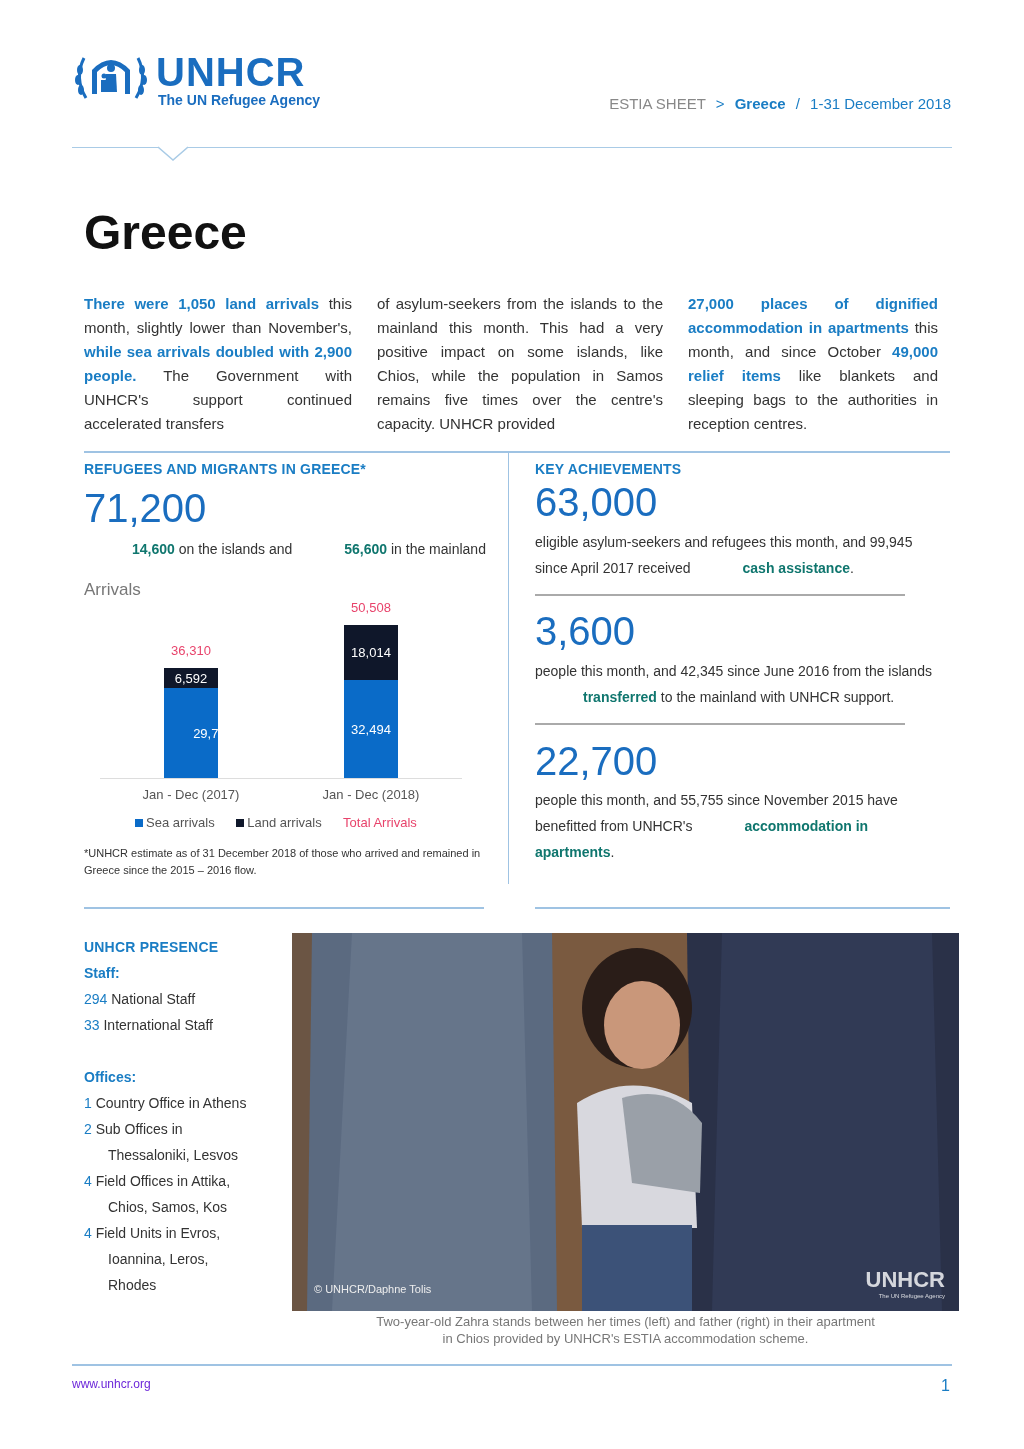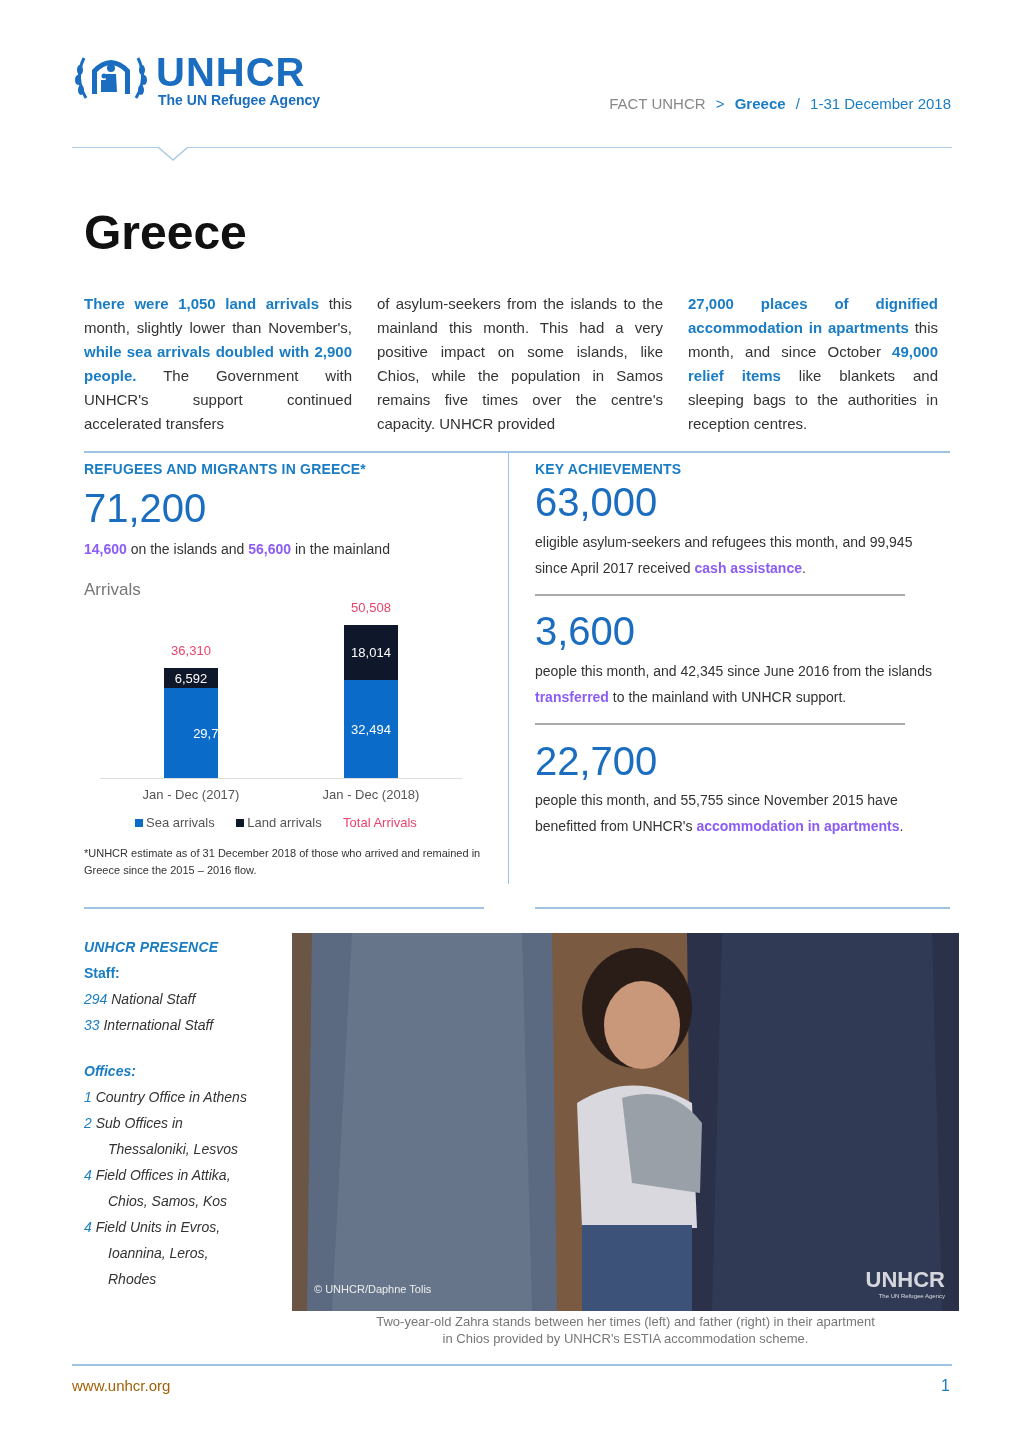--- a/index.html
+++ b/index.html
@@ -1,19 +1,19 @@
 <!DOCTYPE html>
 <html><head>
 <meta charset="utf-8">
 <style>
   * { box-sizing: border-box; margin: 0; padding: 0; }
   html, body { width: 1024px; height: 1449px; background: #ffffff; }
   body { position: relative; font-family: "Liberation Sans", sans-serif; color: #222; overflow: hidden; }
   .abs { position: absolute; }
-  .blue { color: #8b5cf6; }
+  .blue { color: #0f766e; margin-left: 48px; }
   .bold { font-weight: bold; }
 
   
   .logo { left: 72px; top: 48px; width: 270px; height: 66px; }
   .logo-emblem { left: 0; top: 0; width: 78px; height: 62px; }
   .logo-word { left: 84px; top: 2px; font-size: 40px; font-weight: bold; color: #1a6dbf; letter-spacing: 1px; line-height: 44px; }
   .logo-tag { left: 86px; top: 44px; font-size: 14px; font-weight: bold; color: #1a6dbf; line-height: 16px; }
   .breadcrumb { right: 73px; top: 95px; font-size: 15px; color: #888; white-space: nowrap; }
   .breadcrumb .sep { color: #1a7dc4; margin: 0 6px; }
   .breadcrumb .country { color: #1a7dc4; font-weight: bold; }
@@ -51,33 +51,33 @@
   .xlabel { position: absolute; top: 187px; width: 160px; text-align: center; font-size: 13px; color: #555; }
   .legend { position: absolute; top: 215px; left: 35px; font-size: 13px; color: #555; white-space: nowrap; }
   .legend span { margin-right: 18px; }
   .sw { display: inline-block; width: 8px; height: 8px; margin-right: 3px; }
   .legend .tot { color: #e8436b; }
 
   .footnote { left: 84px; top: 845px; width: 400px; font-size: 11px; color: #333; line-height: 17px; }
 
   
   .presence { left: 84px; top: 934px; width: 200px; font-size: 14px; color: #333; }
-  .presence .line { line-height: 26px; font-style: italic; }
+  .presence .line { line-height: 26px; }
   .presence .indent { padding-left: 24px; }
   .presence .num { color: #1a7dc4; }
   .presence .sub { color: #1a7dc4; font-weight: bold; font-size: 14px; line-height: 26px; }
 
   .photo { left: 292px; top: 933px; width: 667px; height: 378px; overflow: hidden; background: #5a4a3c; }
   .credit { left: 22px; bottom: 16px; font-size: 11px; color: #eee; }
   .photo-logo { right: 14px; bottom: 12px; color: rgba(255,255,255,0.8); font-weight: bold; font-size: 22px; }
   .photo-logo small { display: block; font-size: 6px; font-weight: normal; text-align: right; }
   .caption { left: 292px; top: 1313px; width: 667px; text-align: center; font-size: 13px; color: #777; line-height: 17px; }
 
   .footer-rule { left: 72px; top: 1364px; width: 880px; height: 2px; background: #9fc3e3; }
-  .footer-url { left: 72px; top: 1377px; font-size: 15px; color: #a16207; }
+  .footer-url { left: 72px; top: 1377px; font-size: 12px; color: #6d28d9; }
   .footer-page { right: 74px; top: 1377px; font-size: 16px; color: #1a7dc4; }
 </style>
 </head>
 <body>
 
 <div class="abs logo">
   <svg class="abs logo-emblem" viewBox="0 0 78 62">
     <g fill="none" stroke="#1a6dbf" stroke-width="3">
       <path d="M14 50 Q2 30 12 10"></path>
       <path d="M64 50 Q76 30 66 10"></path>
@@ -94,21 +94,21 @@
       <path d="M34 26 L44 26 L45 44 L33 44 Z"></path>
       <circle cx="32" cy="28" r="2.5"></circle>
       <path d="M29 32 L35 32 L35 44 L29 44 Z"></path>
     </g>
   </svg>
   <div class="abs logo-word">UNHCR</div>
   <div class="abs logo-tag">The UN Refugee Agency</div>
 </div>
 
 <div class="abs breadcrumb">
-  <span>FACT UNHCR</span>
+  <span>ESTIA SHEET</span>
   <span class="sep">&gt;</span>
   <span class="country">Greece</span>
   <span class="sep">/</span>
   <span class="date">1-31 December 2018</span>
 </div>
 
 <div class="abs header-rule"></div>
 <svg class="abs header-chevron" viewBox="0 0 30 16">
   <rect x="0" y="0" width="30" height="2" fill="#fff"></rect>
   <polyline points="0,1 15,14 30,1" fill="none" stroke="#a9cbe6" stroke-width="1.5"></polyline>
@@ -180,21 +180,21 @@
 <div class="abs small-text" style="left:535px;top:787px;width:415px;">
   <span>people this month, and 55,755 since November 2015 have benefitted from UNHCR's </span><span class="blue bold">accommodation in apartments</span><span>.</span>
 </div>
 <div class="abs rule-blue" style="left:535px;top:907px;width:415px;"></div>
 
 <div class="abs presence">
   <div class="section-head line">UNHCR PRESENCE</div>
   <div class="sub" style="margin-top:0;">Staff:</div>
   <div class="line"><span class="num">294</span><span> National Staff</span></div>
   <div class="line"><span class="num">33</span><span> International Staff</span></div>
-  <div class="sub" style="margin-top:20px;font-style:italic;">Offices:</div>
+  <div class="sub" style="margin-top:26px;">Offices:</div>
   <div class="line"><span class="num">1</span><span> Country Office in Athens</span></div>
   <div class="line"><span class="num">2</span><span> Sub Offices in</span></div>
   <div class="line indent">Thessaloniki, Lesvos</div>
   <div class="line"><span class="num">4</span><span> Field Offices in Attika,</span></div>
   <div class="line indent">Chios, Samos, Kos</div>
   <div class="line"><span class="num">4</span><span> Field Units in Evros,</span></div>
   <div class="line indent">Ioannina, Leros,</div>
   <div class="line indent">Rhodes</div>
 </div>
 

